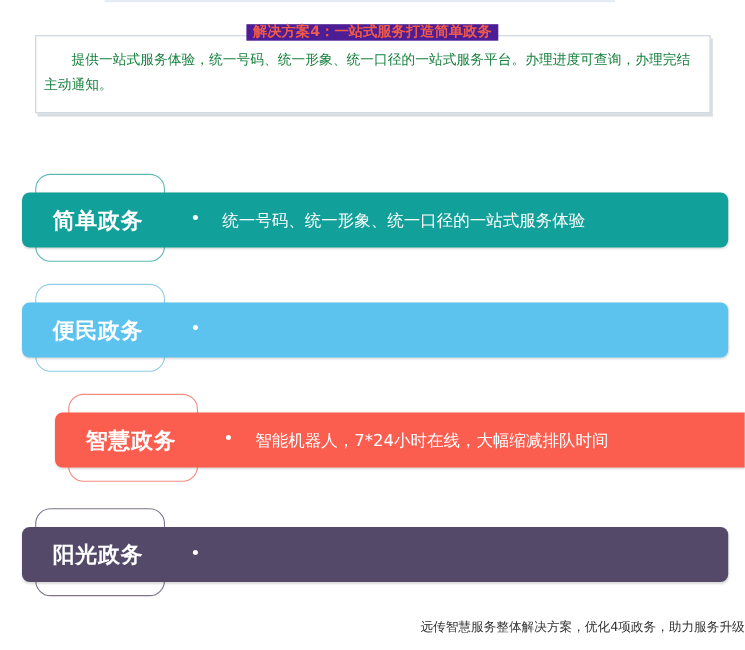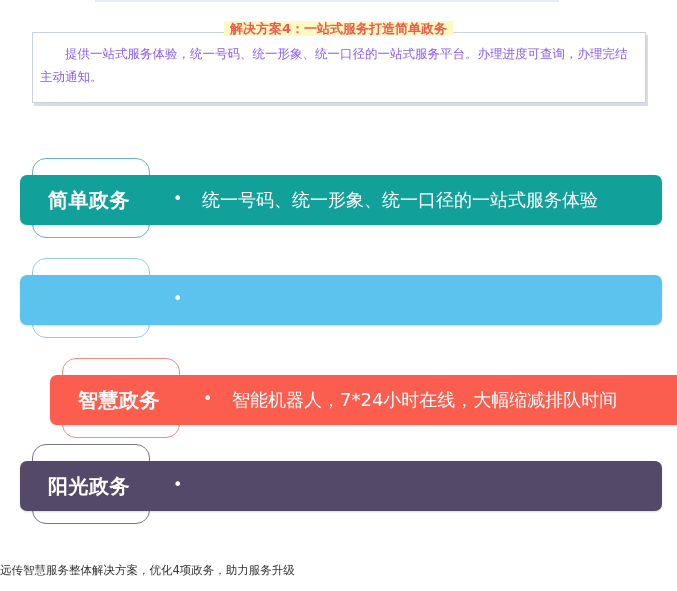--- a/index.html
+++ b/index.html
@@ -2,29 +2,29 @@
 <html><head>
 <meta charset="utf-8">
 <style>
   html, body { margin: 0; padding: 0; background: #ffffff; }
   body { width: 677px; height: 591px; position: relative; overflow: hidden;
          font-family: "DejaVu Sans", "Liberation Sans", sans-serif; }
   .top-strip { position: absolute; left: 95px; top: 0; width: 464px; height: 2px; background: #e6ecf2; }
   .intro-box { position: absolute; left: 32px; top: 32px; width: 612px; height: 69px;
                border: 1px solid #c9d2dc; background: #fff; box-shadow: 2px 3px 0 #d9dde2; }
   .intro-title { position: absolute; left: 0; right: 0; top: 18px; text-align: center; }
-  .intro-title span { background: #fef9c3; padding: 0 6px; color: #f05a4a; font-weight: bold; font-size: 13px; }
-  .intro-text { position: absolute; left: 40px; top: 42px; width: 597px; font-size: 12.5px; line-height: 23px; color: #8b5cf6; text-indent: 25px; }
+  .intro-title span { background: #4c1d95; padding: 0 6px; color: #f05a4a; font-weight: bold; font-size: 13px; }
+  .intro-text { position: absolute; left: 40px; top: 42px; width: 597px; font-size: 12.5px; line-height: 23px; color: #15803d; text-indent: 25px; }
   .row { position: absolute; left: 0; width: 677px; height: 84px; }
   .row .outline { position: absolute; left: 32px; top: 0; width: 118px; height: 80px; border: 1.5px solid; border-radius: 14px; box-sizing: border-box; }
   .row .bar { position: absolute; left: 20px; top: 17px; width: 642px; height: 50px; border-radius: 7px; box-shadow: 0 1px 2px rgba(0,0,0,0.15); }
   .row .label { position: absolute; left: 48px; top: 17px; height: 50px; line-height: 50px; color: #fff; font-weight: bold; font-size: 20px; letter-spacing: 0.5px; }
   .row .bullet { position: absolute; left: 173px; top: 17px; height: 50px; line-height: 48px; color: #fff; font-size: 16px; }
-  .row .desc { position: absolute; left: 202px; top: 17px; height: 50px; line-height: 50px; color: #fff; font-size: 18px; }
-  .caption { position: absolute; left: 0; right: 0; top: 563px; text-align: left; font-size: 11.5px; color: #333; }
+  .row .desc { position: absolute; left: 202px; top: 17px; height: 50px; line-height: 50px; color: #fff; font-size: 15px; }
+  .caption { position: absolute; left: 0; right: 0; top: 563px; text-align: right; font-size: 11.5px; color: #333; }
 </style>
 </head>
 <body>
 
 <div class="top-strip"></div>
 
 <div class="intro-box"></div>
 <div class="intro-title">
   <span>解决方案4：一站式服务打造简单政务</span>
 </div>
@@ -34,31 +34,32 @@
   <div class="outline" style="border-color:#5fb8b4;"></div>
   <div class="bar" style="background:#12a09a;"></div>
   <div class="label">简单政务</div>
   <div class="bullet">•</div>
   <div class="desc">统一号码、统一形象、统一口径的一站式服务体验</div>
 </div>
 
 <div class="row" style="top:258px;">
   <div class="outline" style="border-color:#8fcde6;"></div>
   <div class="bar" style="background:#5cc3ee;"></div>
+  <div class="label">便民政务</div>
   <div class="bullet">•</div>
 </div>
 
 <div class="row" style="top:358px;margin-left:30px;">
   <div class="outline" style="border-color:#f38b80;"></div>
   <div class="bar" style="background:#fb5d4e;"></div>
   <div class="label">智慧政务</div>
   <div class="bullet">•</div>
   <div class="desc">智能机器人，7*24小时在线，大幅缩减排队时间</div>
 </div>
 
-<div class="row" style="top:444px;">
+<div class="row" style="top:462px;">
   <div class="outline" style="border-color:#7d7488;"></div>
   <div class="bar" style="background:#55496a;"></div>
   <div class="label">阳光政务</div>
   <div class="bullet">•</div>
 </div>
 
 <div class="caption">远传智慧服务整体解决方案，优化4项政务，助力服务升级</div>
 
 </body></html>

